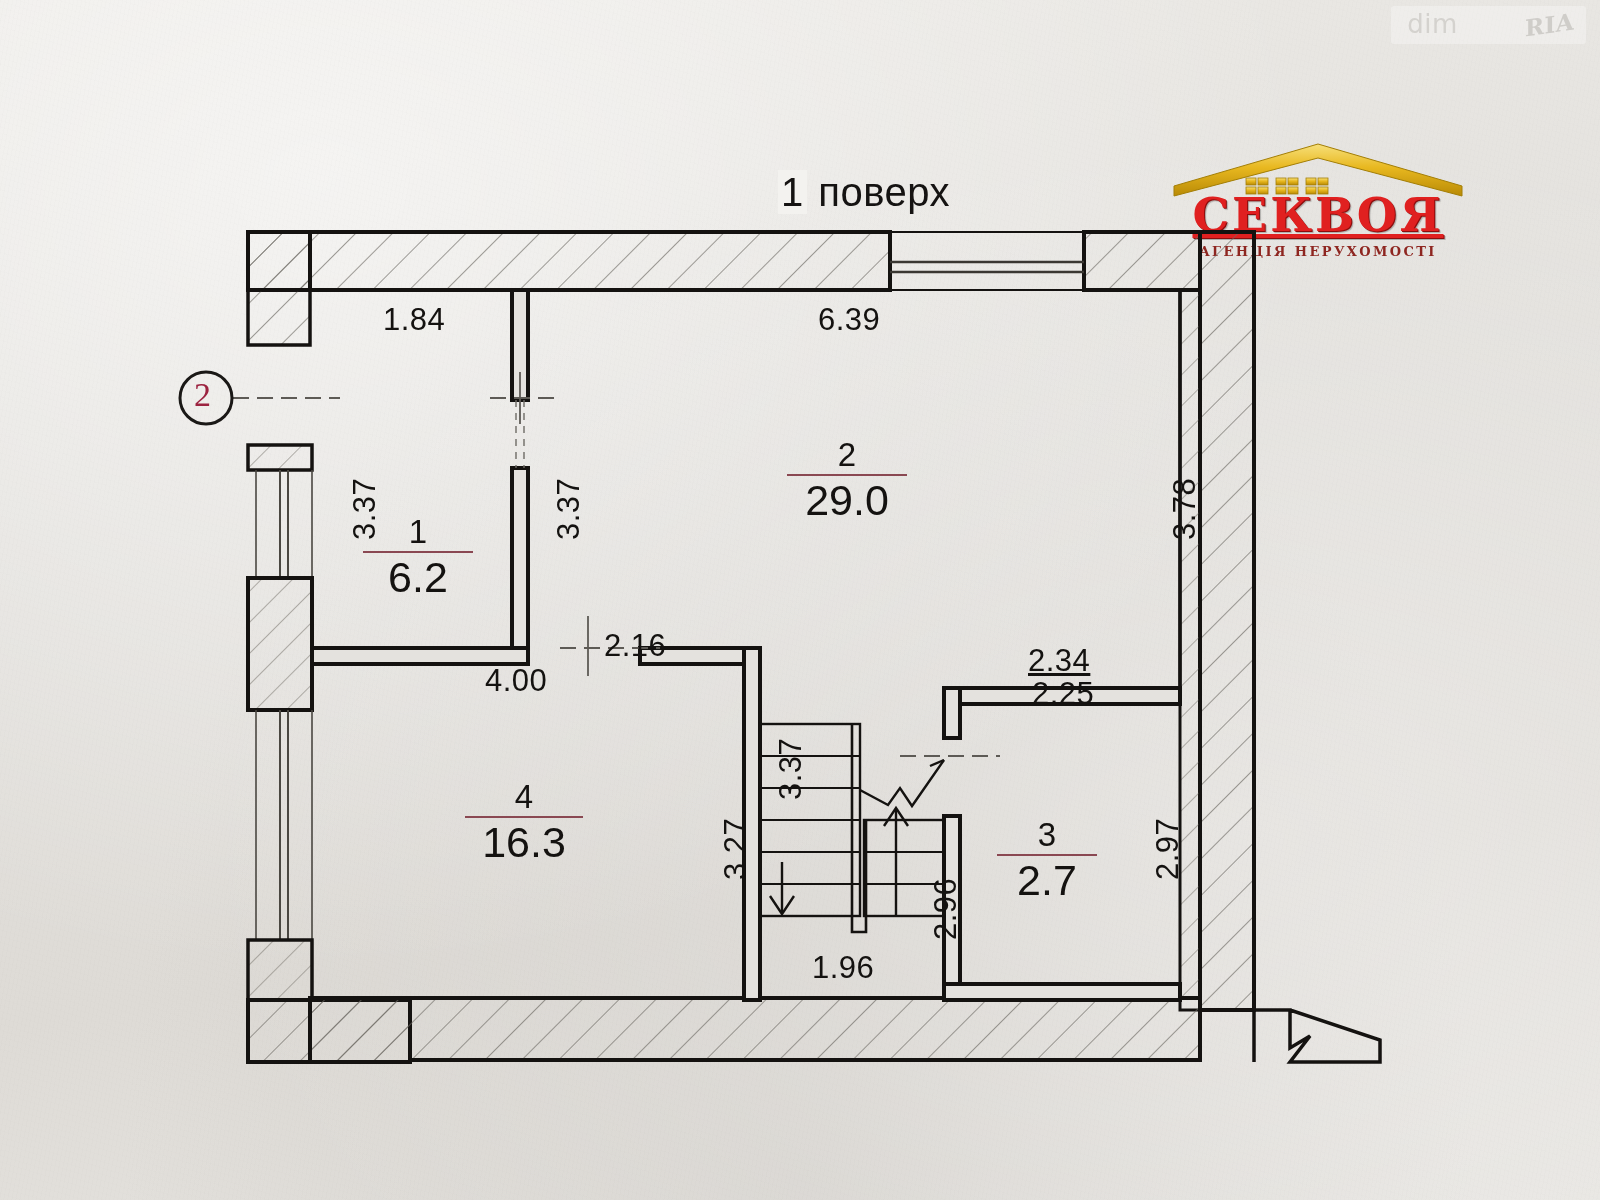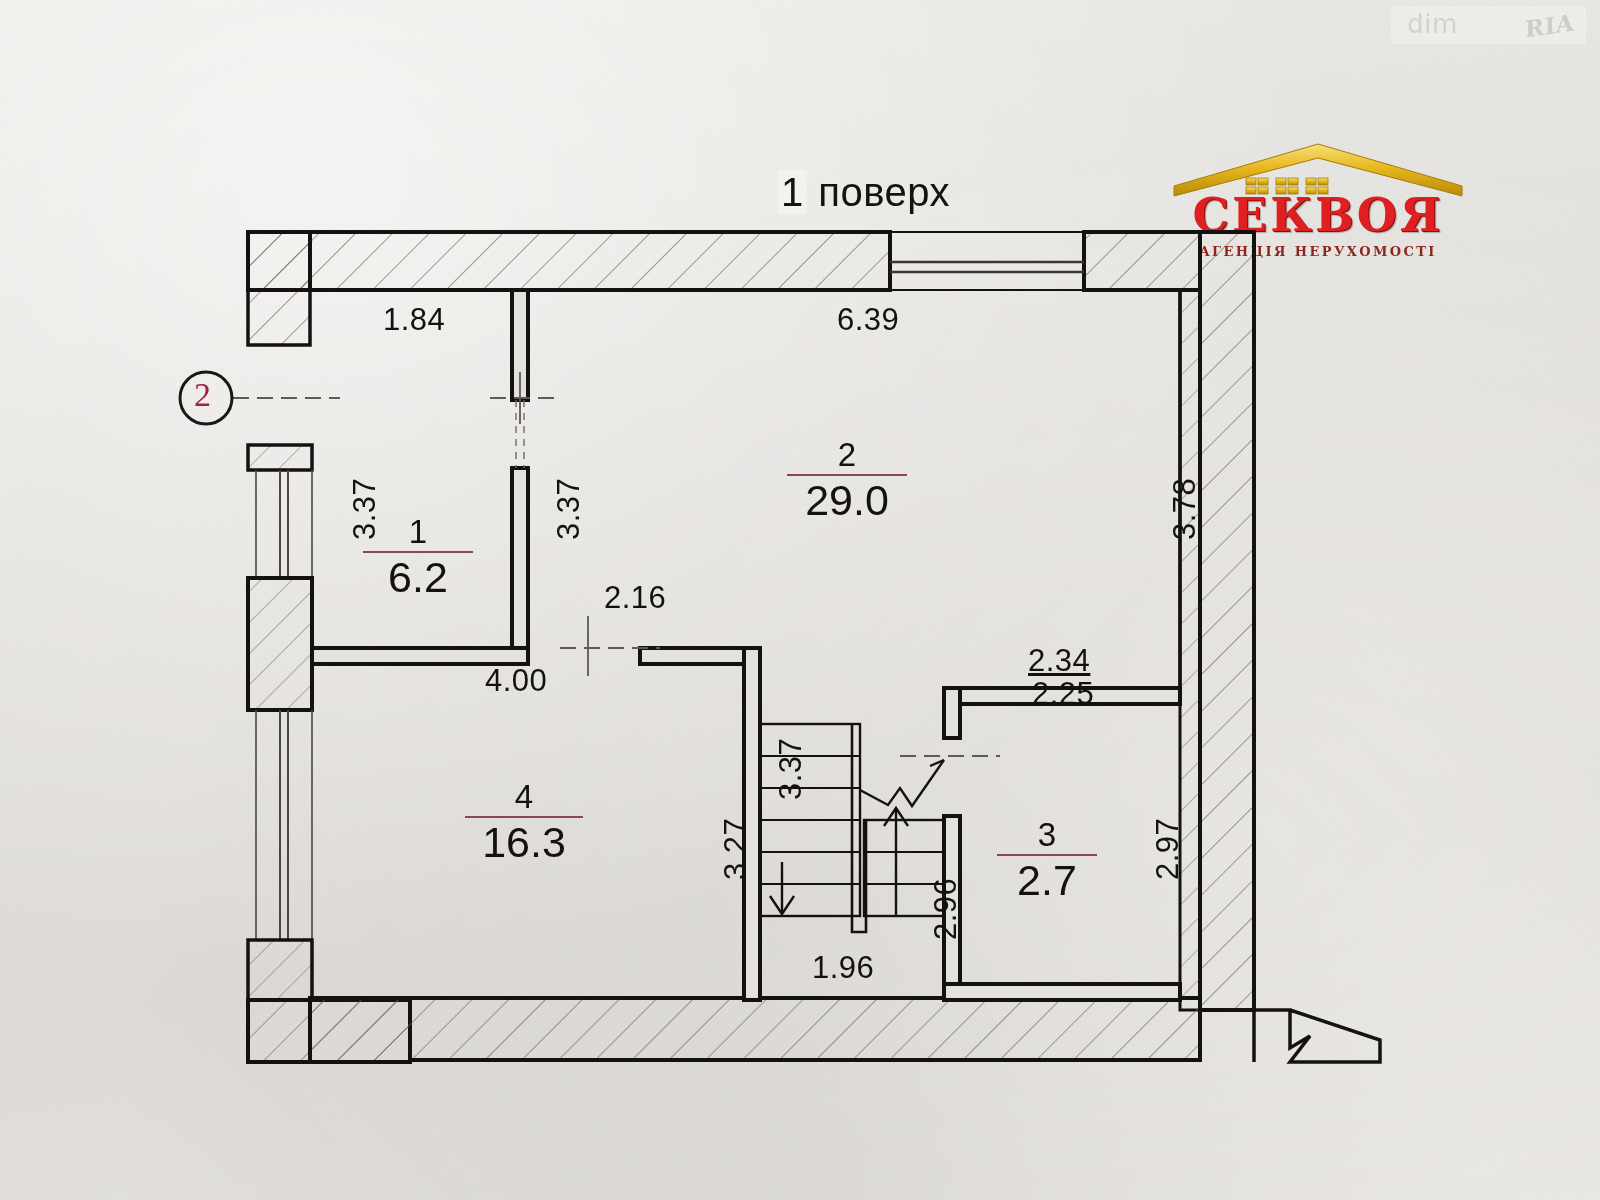--- a/index.html
+++ b/index.html
@@ -33,21 +33,21 @@
   #title{
     position:absolute;left:778px;top:170px;
     font-size:40px;font-weight:normal;color:#151312;
     letter-spacing:.5px;white-space:nowrap;
   }
   #title .hl{background:#f3f2ef;padding:0 3px;}
 
   
   #wm{
     position:absolute;right:14px;top:6px;
-    display:flex;align-items:flex-end;
+    display:flex;align-items:flex-start;
     background:rgba(255,255,255,.30);
     border-radius:3px;
     overflow:hidden;
     gap:20px;
   }
   #wm .wm-a{
     padding:5px 14px 7px 16px;font-size:26px;color:#d4d2ce;
     font-family:"DejaVu Sans",sans-serif;letter-spacing:.5px;line-height:1;
   }
   #wm .wm-div{width:1px;background:#dbd9d5;}
@@ -57,20 +57,21 @@
     transform:skewY(-8deg);line-height:1.1;
   }
 
   
   #logo{position:absolute;left:1168px;top:138px;width:300px;height:130px;}
   #logo .brand{
     position:absolute;left:0;top:54px;width:300px;text-align:center;
     font-family:"DejaVu Serif",serif;font-weight:bold;font-size:46px;
     color:#e02020;letter-spacing:3px;line-height:1;
     text-shadow:1px 1px 0 #8d0d0d, 2px 2px 1px rgba(0,0,0,.25);
+    text-decoration:underline;
   }
   #logo .sub{
     position:absolute;left:0;top:106px;width:300px;text-align:center;
     font-family:"DejaVu Serif",serif;font-weight:bold;font-size:13px;
     color:#8e2620;letter-spacing:2.4px;
   }
 
   
   svg#fp{position:absolute;left:0;top:0;width:1600px;height:1200px;}
 
@@ -298,26 +299,26 @@
         <circle cx="206" cy="398" r="26" stroke="#1a1816" stroke-width="3" fill="none"></circle>
       </g>
 
     </g>
   </svg>
 
   <div class="axis-lbl" style="left:194px;top:376px;">2</div>
 
   <div class="dim" style="left:383px;top:302px;text-align:right;">1.84</div>
   <div class="dim v" style="left:347px;top:540px;">3.37</div>
-  <div class="dim" style="left:818px;top:302px;margin-left:19px;">6.39</div>
+  <div class="dim" style="left:818px;top:302px;">6.39</div>
   <div class="dim v" style="left:551px;top:540px;">3.37</div>
   <div class="dim v" style="left:1167px;top:540px;">3.78</div>
   <div class="dim" style="left:485px;top:663px;">4.00</div>
   <div class="dim v" style="left:718px;top:880px;">3.27</div>
-  <div class="dim" style="left:604px;top:580px;">2.16</div>
+  <div class="dim" style="left:604px;top:628px;">2.16</div>
   <div class="dim v" style="left:773px;top:800px;">3.37</div>
   <div class="dim" style="left:812px;top:950px;">1.96</div>
   <div class="dim v" style="left:928px;top:940px;">2.96</div>
   <div class="dim" style="left:1028px;top:643px;text-decoration:underline;">2.34</div>
   <div class="dim" style="left:1032px;top:676px;">2.25</div>
   <div class="dim v" style="left:1150px;top:880px;">2.97</div>
 
   <div class="rm" style="left:358px;top:515px;width:120px;">
     <div class="num">1</div>
     <div class="ln" style="width:110px;"></div>

